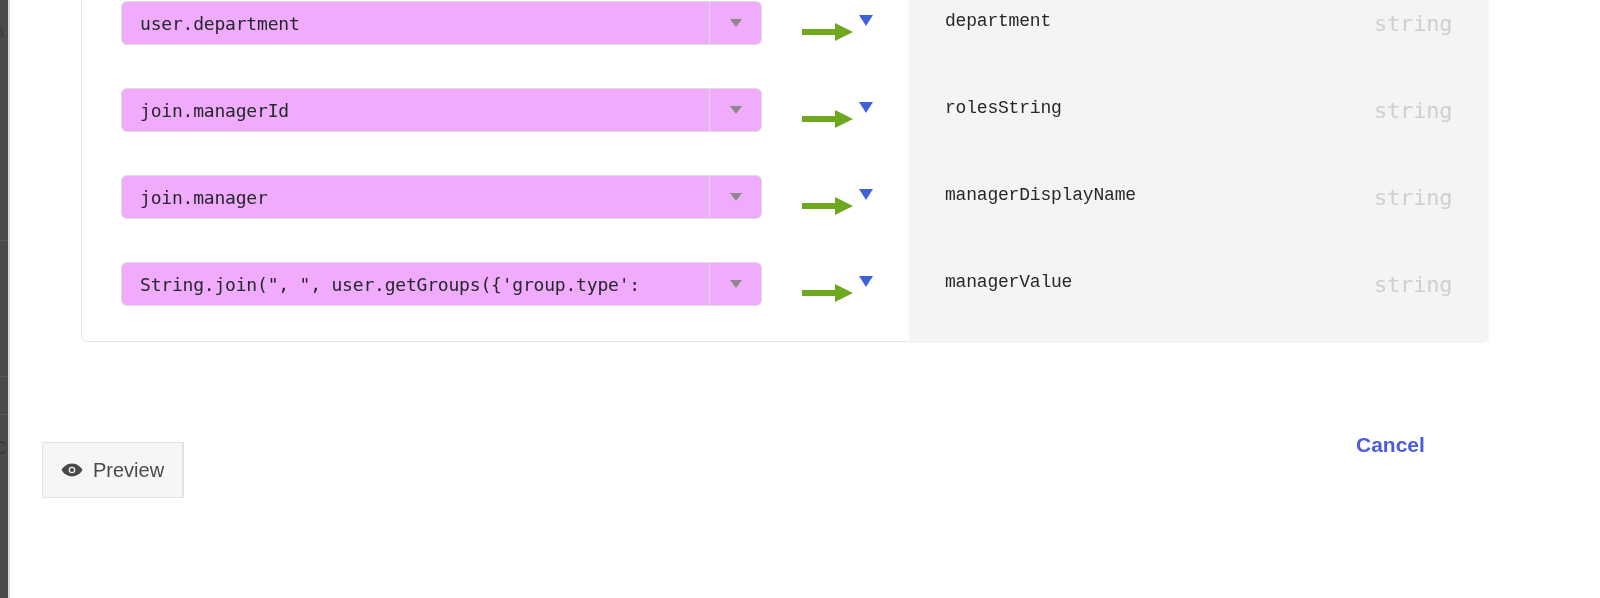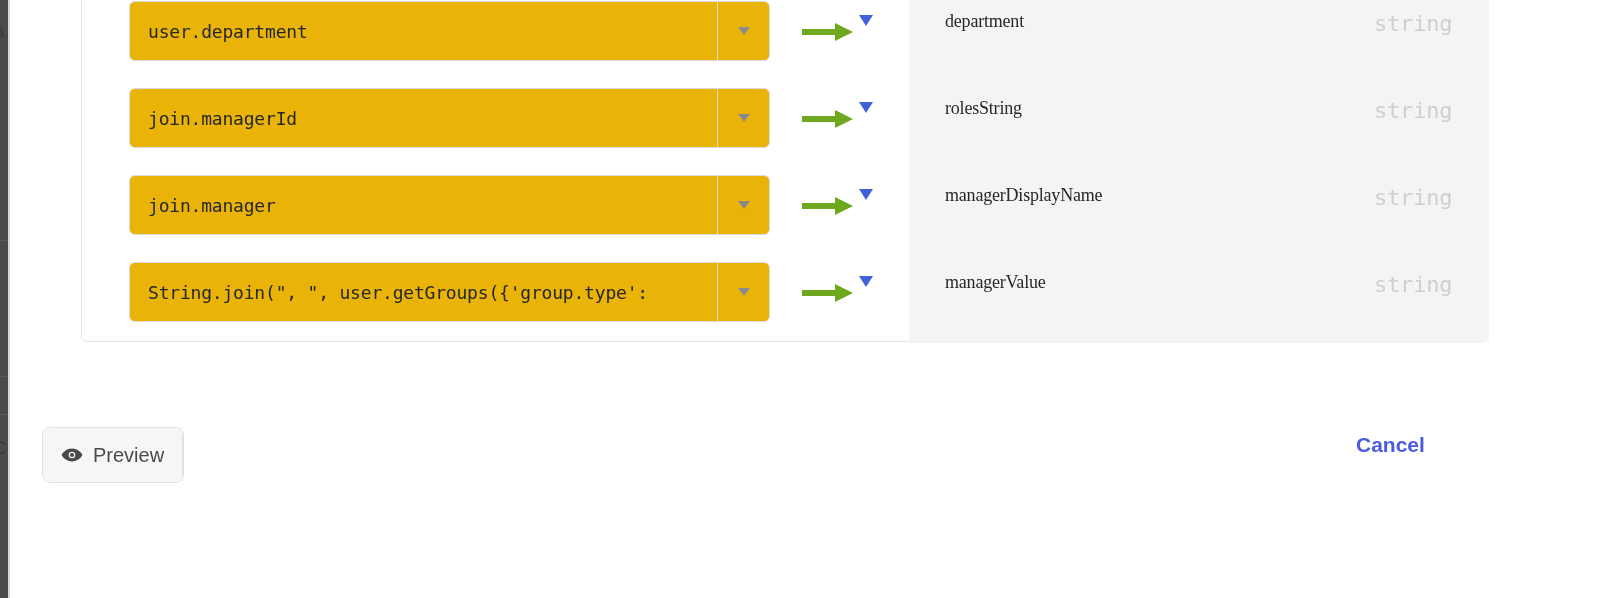--- a/index.html
+++ b/index.html
@@ -79,28 +79,27 @@
     left: 0;
     width: 1407px;
     height: 87px;
   }
 
   .expr-field {
     position: absolute;
     left: 39px;
     top: 0;
     width: 641px;
-    height: 60px;
+    height: 44px;
     border: 1px solid #dcdcdc;
     border-radius: 6px;
-    background: #eab308;
+    background: #f0abfc;
     display: flex;
     align-items: stretch;
     overflow: hidden;
-    margin-left: 8px;
   }
   .expr-text {
     flex: 1 1 auto;
     min-width: 0;
     display: flex;
     align-items: center;
     padding-left: 18px;
     font-family: "DejaVu Sans Mono", "Liberation Mono", monospace;
     font-size: 18px;
     color: #25282a;
@@ -142,21 +141,21 @@
     width: 0; height: 0;
     border-left: 7px solid transparent;
     border-right: 7px solid transparent;
     border-top: 11px solid #3f62d9;
   }
 
   .attr-name {
     position: absolute;
     left: 863px;
     top: 10px;
-    font-family: Liberation Serif, serif;
+    font-family: Liberation Mono, monospace;
     font-size: 18px;
     color: #25282a;
     letter-spacing: -0.2px;
     white-space: nowrap;
   }
   .attr-type {
     position: absolute;
     left: 1292px;
     top: 10px;
     font-family: "DejaVu Sans Mono", "Liberation Mono", monospace;
@@ -169,26 +168,26 @@
   
   .footer-rule {
     position: absolute;
     left: 0; top: 398px;
     width: 1600px; height: 0px;
   }
 
   .preview-group {
     position: absolute;
     left: 42px;
-    top: 427px;
+    top: 442px;
     height: 56px;
     display: flex;
     align-items: stretch;
     border: 1px solid #e2e2e2;
-    border-radius: 8px;
+    border-radius: 1px;
     overflow: hidden;
     background: #fbfbfb;
   }
   .preview-label {
     flex: 0 0 auto;
     display: flex;
     align-items: center;
     gap: 10px;
     padding: 0 18px;
     background: #f6f6f6;

